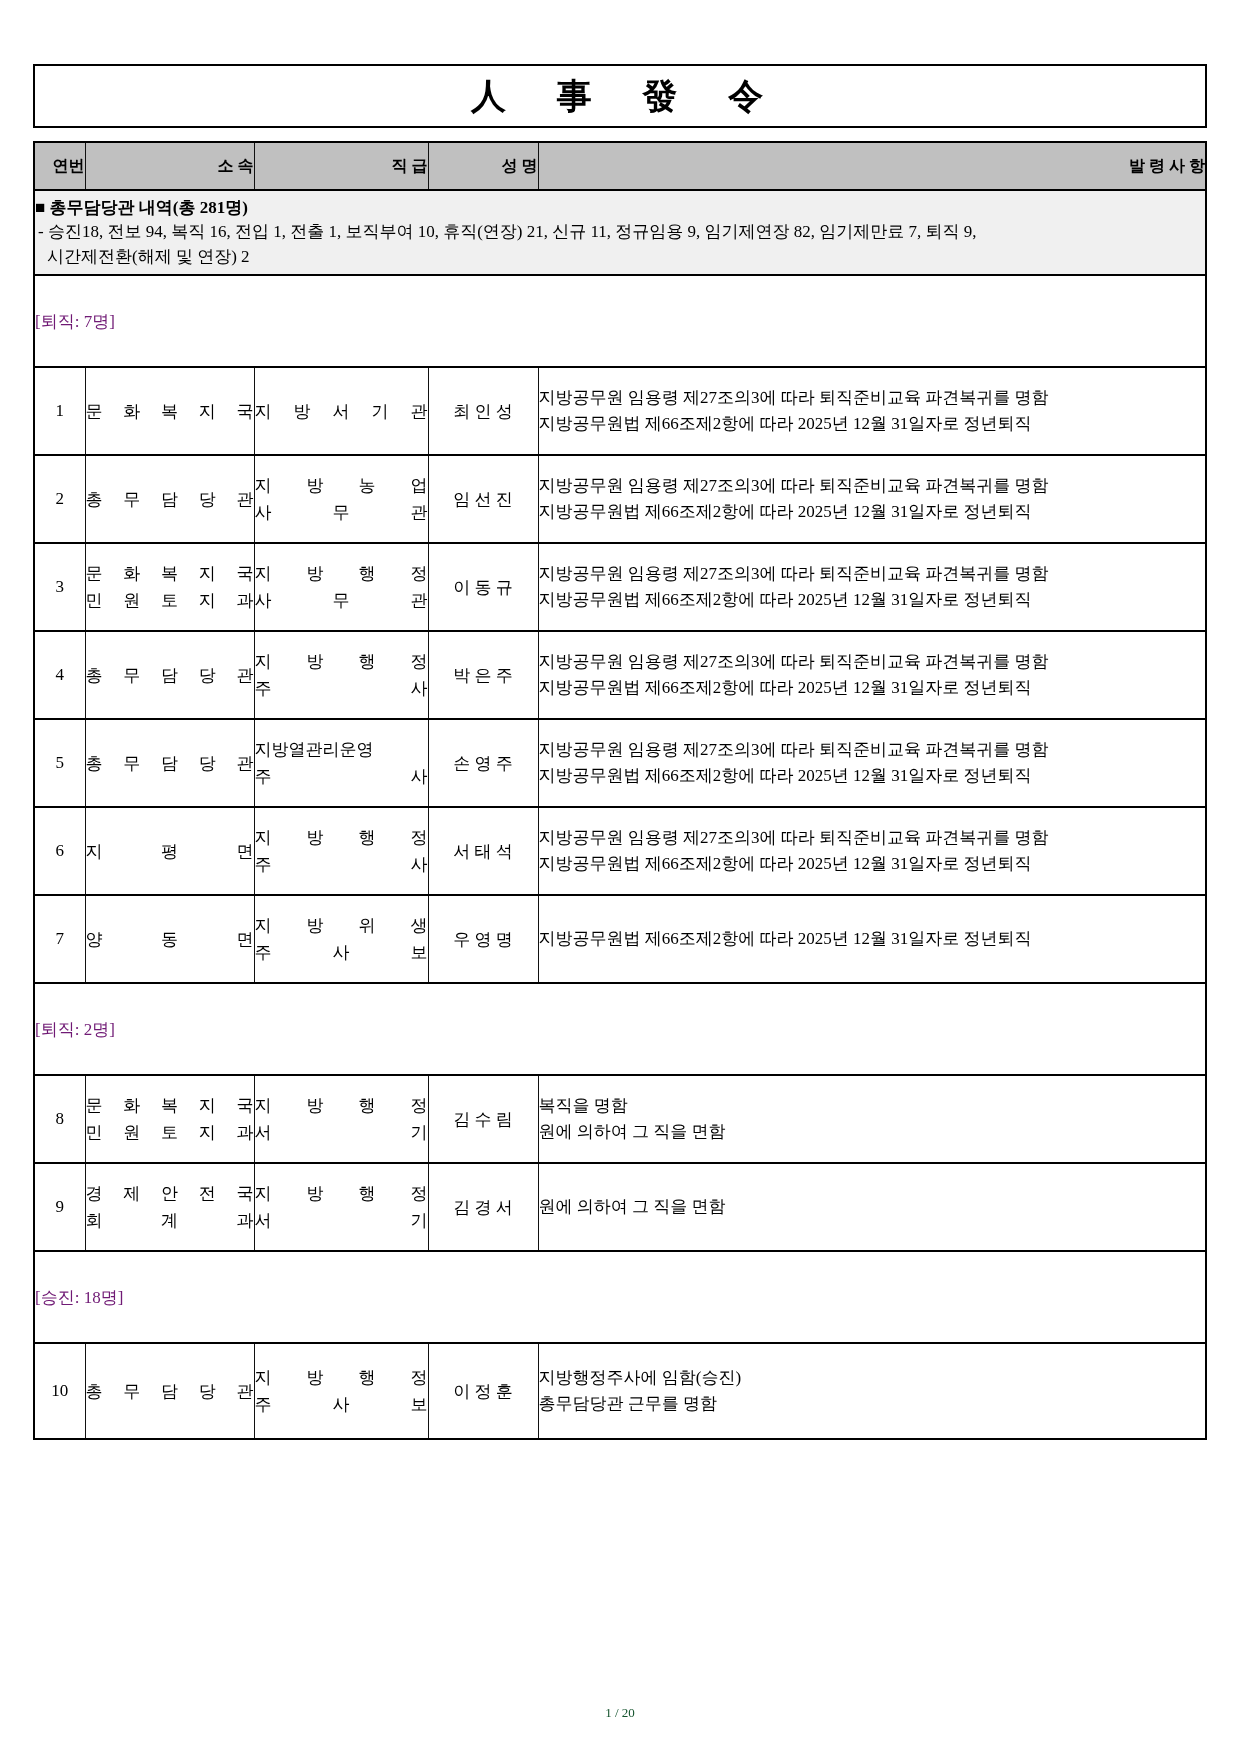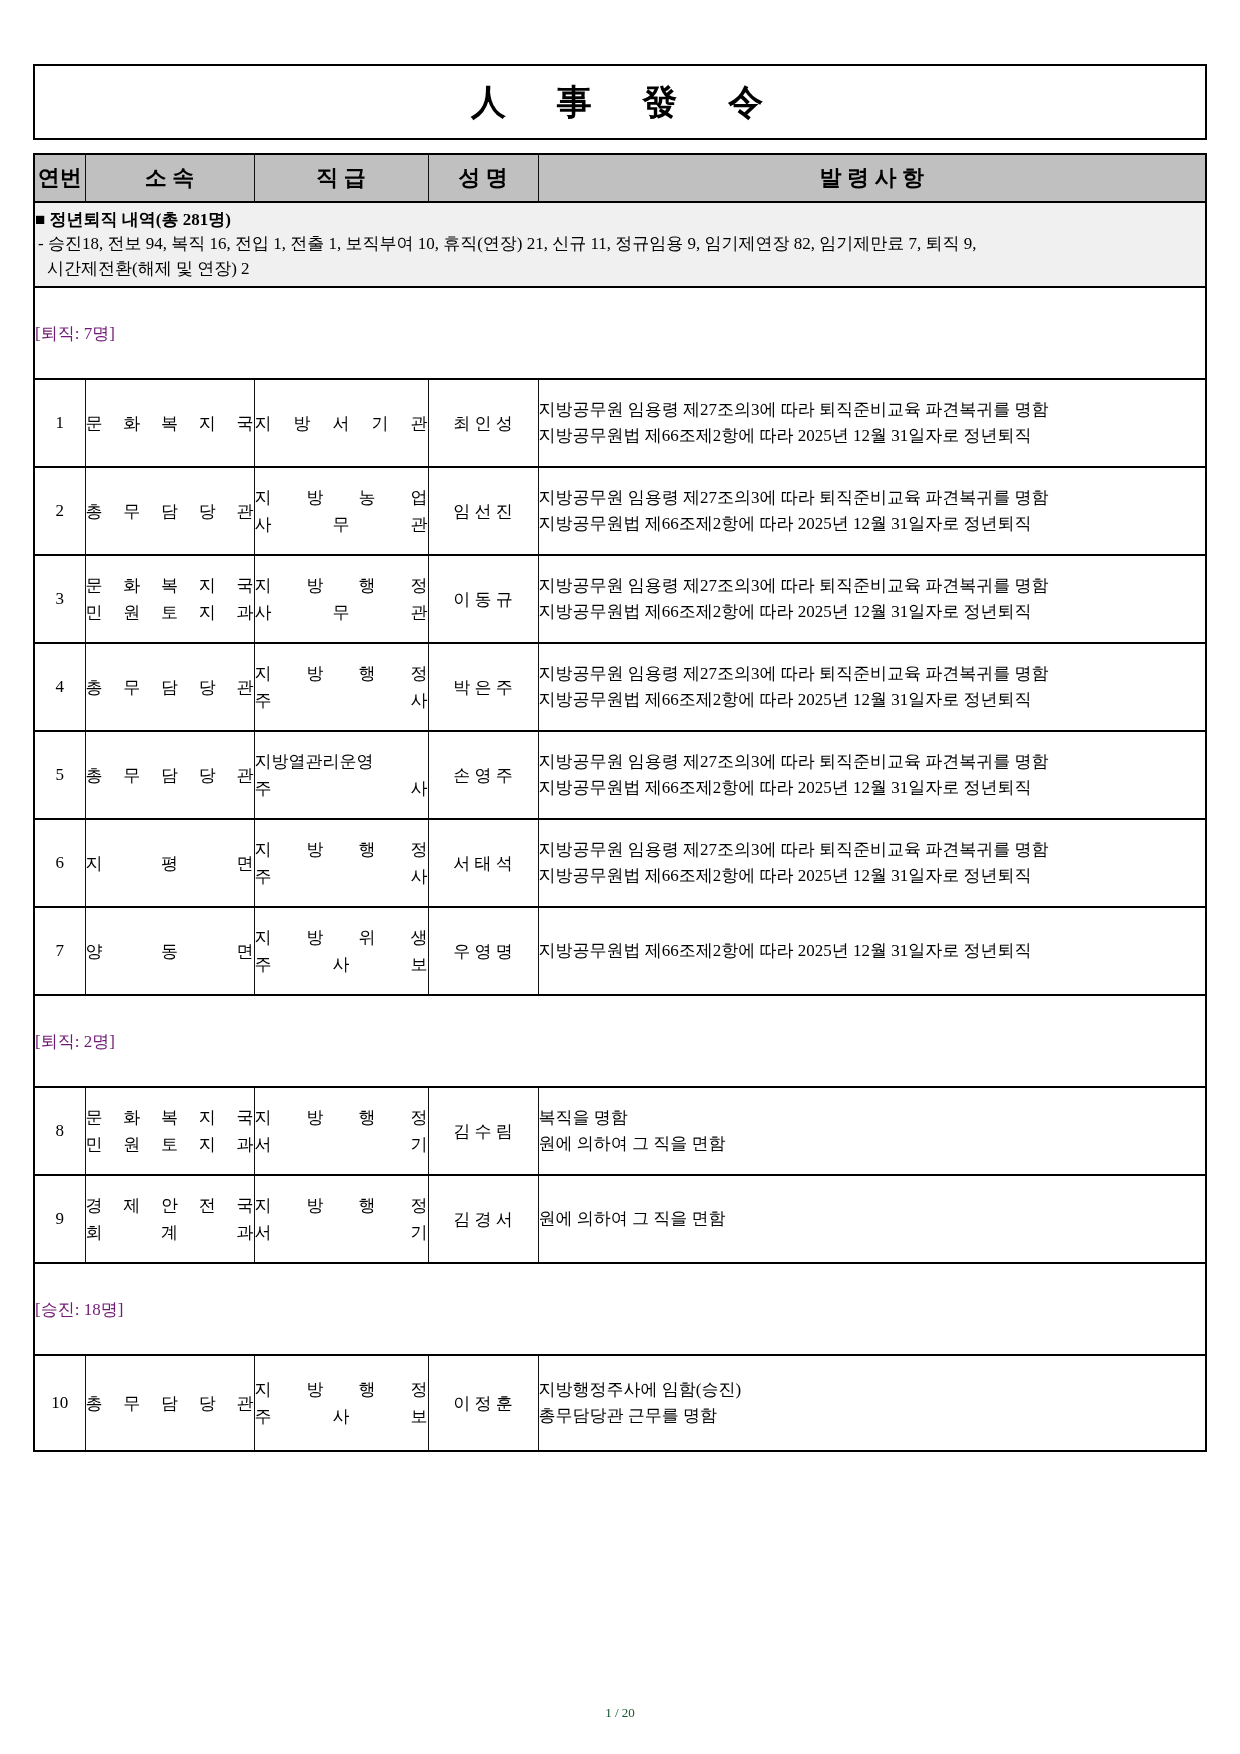--- a/index.html
+++ b/index.html
@@ -9,21 +9,21 @@
     background: #ffffff;
     color: #000;
     font-family: "Liberation Serif", "DejaVu Serif", serif;
     position: relative;
   }
   .page { padding: 64px 33px 0 33px; }
 
   
   .title-box {
     border: 2px solid #000;
-    height: 76px;
+    height: 64px;
     display: flex; align-items: center; justify-content: center;
     font-size: 35px; font-weight: bold;
     letter-spacing: 6px; word-spacing: 30px;
   }
 
   
   table.main {
     width: 100%;
     border-collapse: collapse;
     margin-top: 13px;
@@ -40,22 +40,22 @@
   table.main { border: 2px solid #000; }
 
   col.c-no   { width: 51px; }
   col.c-dept { width: 169px; }
   col.c-rank { width: 174px; }
   col.c-name { width: 110px; }
 
   th.head {
     background: #c0c0c0;
     height: 48px;
-    font-size: 22px; font-weight: bold;
-    text-align: center;
+    font-size: 16px; font-weight: bold;
+    text-align: right;
   }
 
   td.summary {
     background: #f0f0f0;
     height: 85px;
     font-size: 17px;
     font-weight: bold;
     padding: 10px 12px;
     line-height: 1.45;
     vertical-align: top;
@@ -133,21 +133,21 @@
         <tr>
       <th class="head">연번</th>
       <th class="head">소 속</th>
       <th class="head">직 급</th>
       <th class="head">성 명</th>
       <th class="head">발 령 사 항</th>
     </tr>
 
     <tr>
       <td class="summary" colspan="5">
-        <div class="summary-line1">■ 정년퇴직 내역(총 281명)</div>
+        <div class="summary-line1">■ 총무담당관 내역(총 281명)</div>
         <div class="summary-line2">- 승진18, 전보 94, 복직 16, 전입 1, 전출 1, 보직부여 10, 휴직(연장) 21, 신규 11, 정규임용 9, 임기제연장 82, 임기제만료 7, 퇴직 9,</div>
         <div class="summary-line3">시간제전환(해제 및 연장) 2</div>
       </td>
     </tr>
 
     <tr>
       <td class="section-cell" colspan="5">[퇴직: 7명]</td>
     </tr>
 
     <tr>

